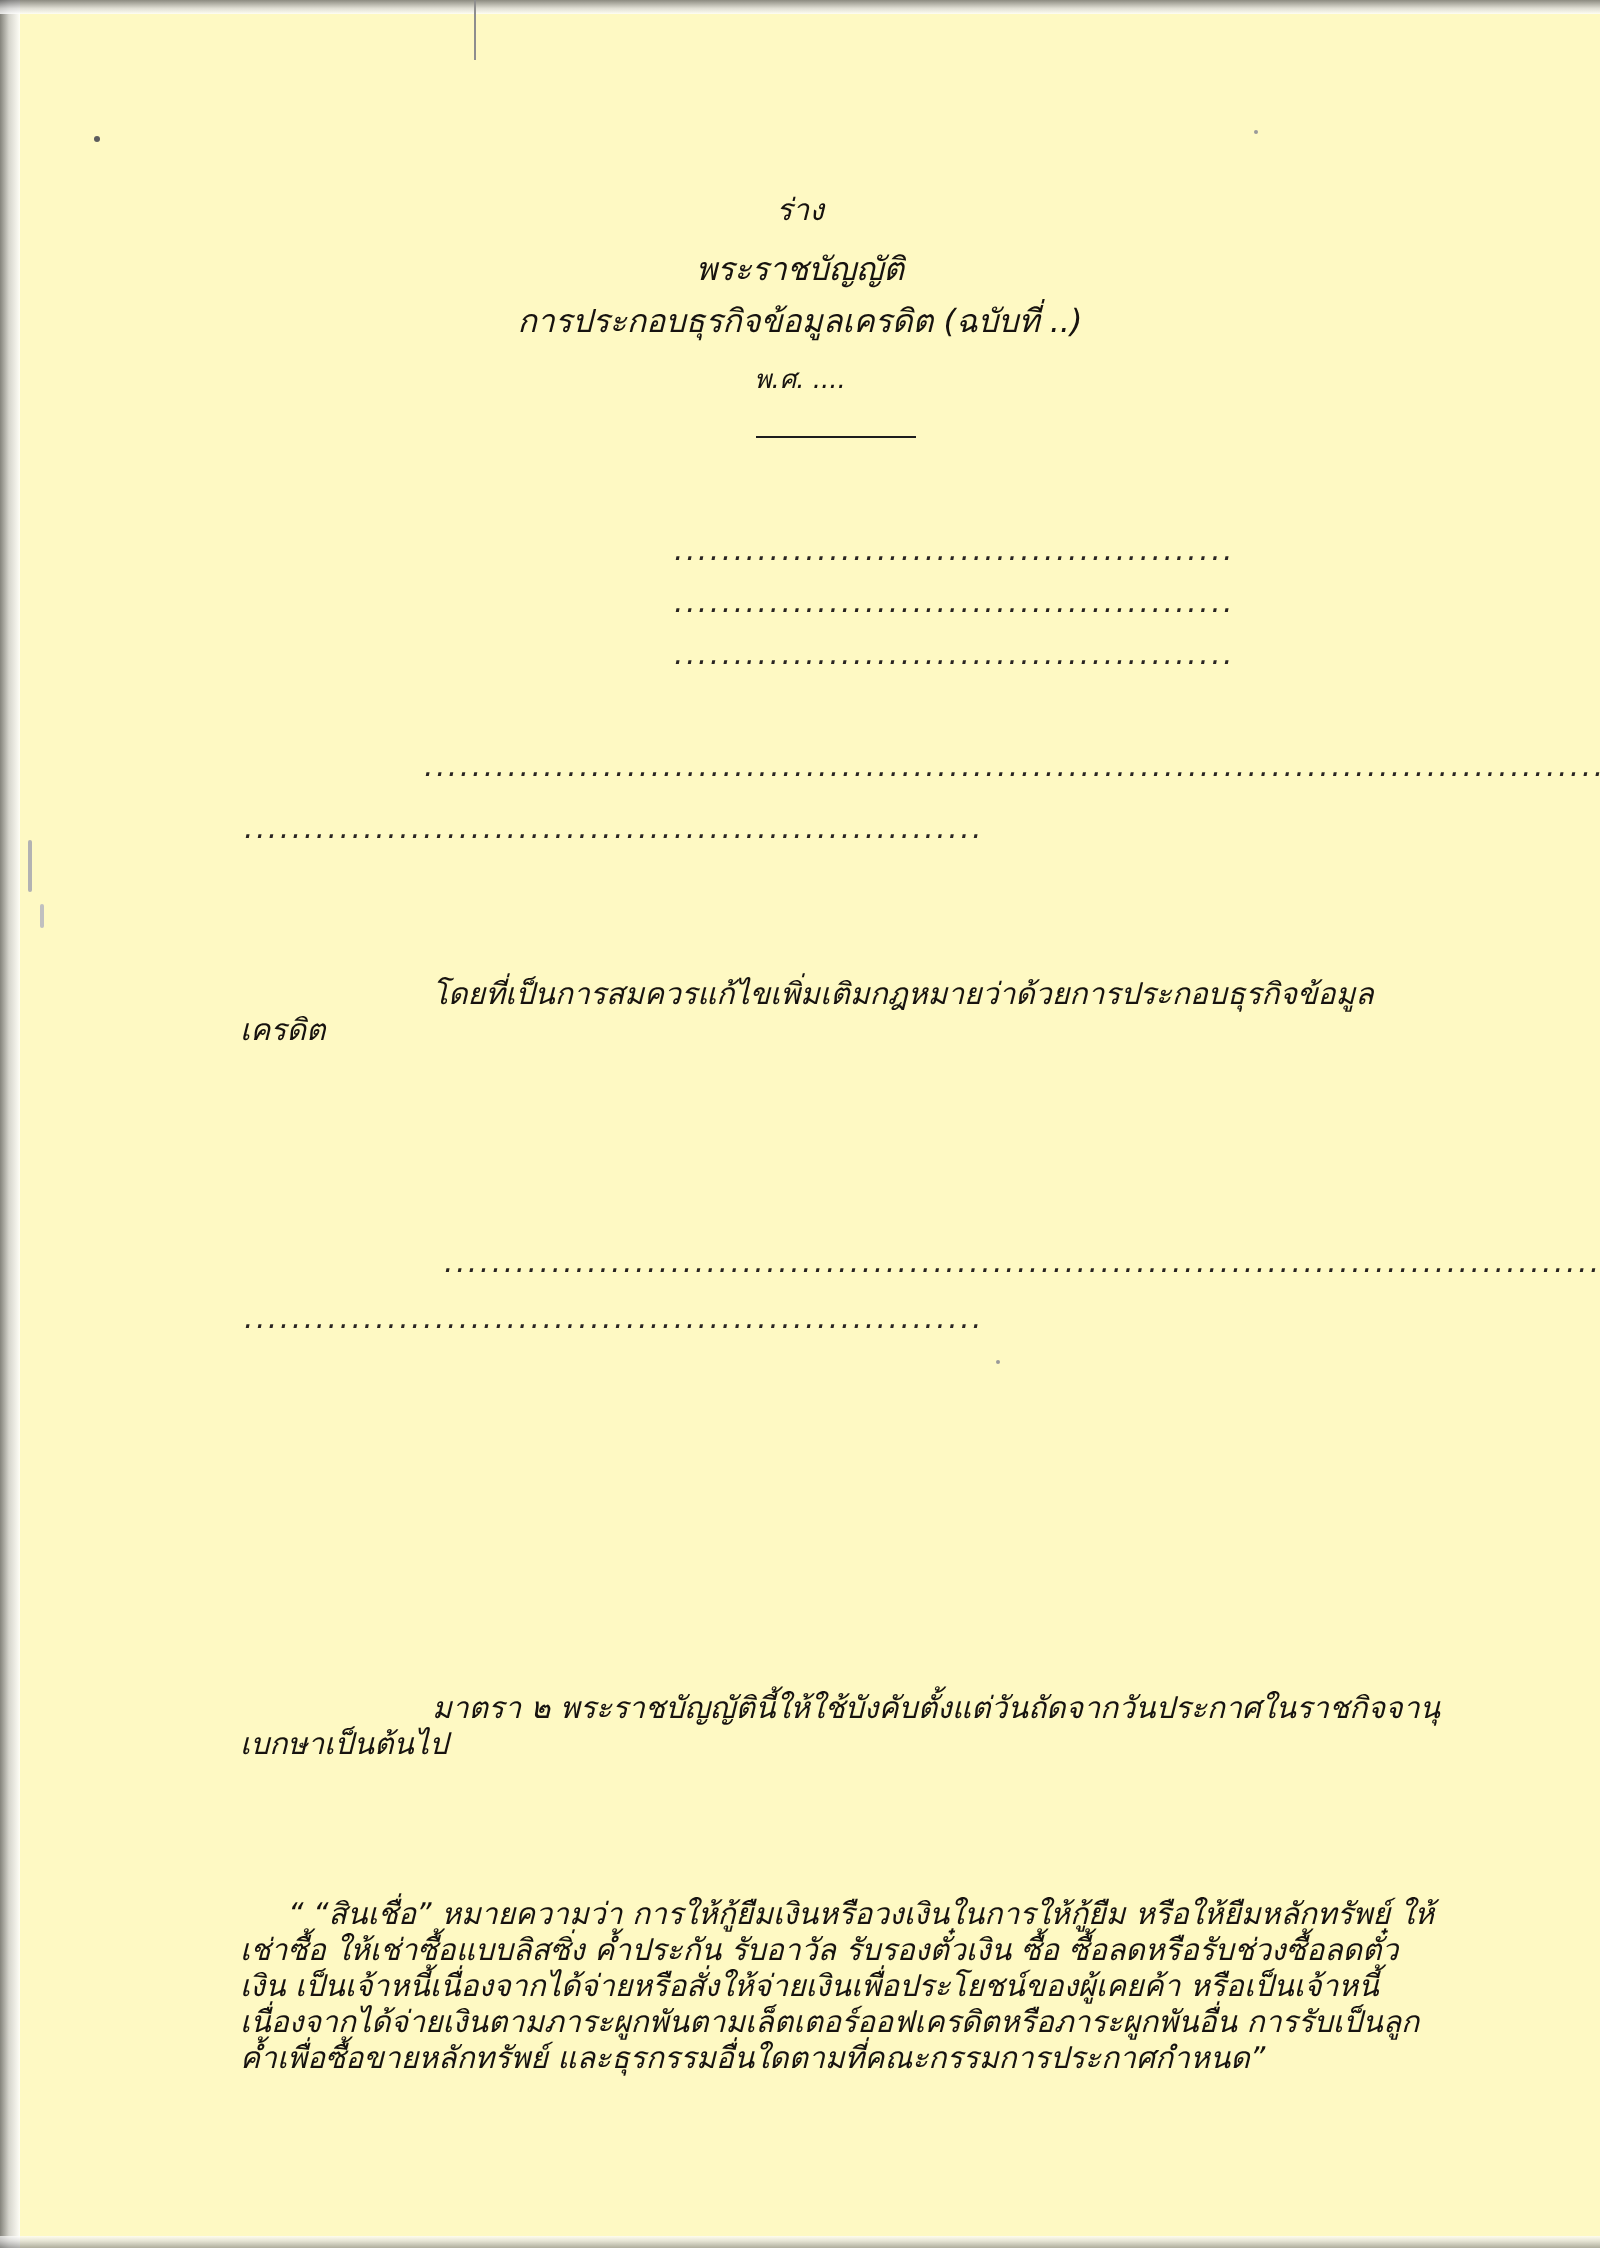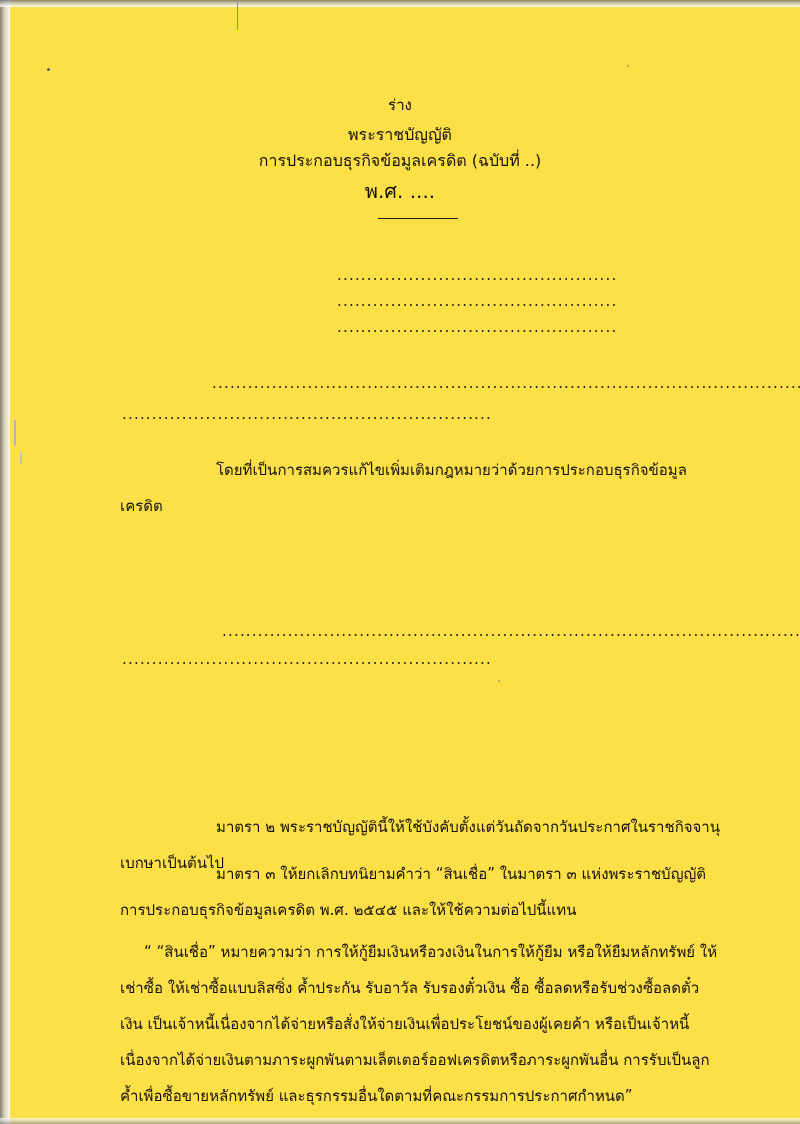--- a/index.html
+++ b/index.html
@@ -4,24 +4,25 @@
 <style>
   html, body {
     margin: 0;
     padding: 0;
     background: #8a8a8a;
   }
   .page {
     position: relative;
     width: 800px;
     height: 1124px;
-    background: #fde047;
+    background: #fef9c3;
     overflow: hidden;
     font-family: "Liberation Sans", "DejaVu Sans", sans-serif;
     color: #14110f;
+    font-style: italic;
   }
   
   .scan-edge-left {
     position: absolute;
     left: 0; top: 0;
     width: 10px; height: 1124px;
     background: linear-gradient(to right, #6f6f6f 0%, #cfcfcf 45%, #ffffff 100%);
     opacity: .85;
   }
   .scan-edge-top {
@@ -67,21 +68,21 @@
     font-size: 15px;
     line-height: 26px;
     color: #17130f;
   }
 
   .center { text-align: center; }
 
   .t-draft { position: absolute; left: 0; top: 92px; width: 800px; font-size: 15px; }
   .t-act   { position: absolute; left: 0; top: 122px; width: 800px; font-size: 16px; }
   .t-name  { position: absolute; left: 0; top: 148px; width: 800px; font-size: 16px; text-align: center; }
-  .t-year  { position: absolute; left: 0; top: 178px; width: 800px; font-size: 20px; }
+  .t-year  { position: absolute; left: 0; top: 178px; width: 800px; font-size: 13px; }
 
   .rule {
     position: absolute;
     left: 378px; top: 218px;
     width: 80px; height: 1px;
     background: #1d1d1d;
   }
 
   .dots {
     position: absolute;
@@ -98,32 +99,33 @@
   .d5 { left: 122px; top: 405px; }
   .d6 { left: 222px; top: 622px; }
   .d7 { left: 122px; top: 650px; }
 
   .para {
     position: absolute;
     width: 600px;
     left: 120px;
     font-family: "DejaVu Sans", "Liberation Sans", sans-serif;
     font-size: 15px;
-    line-height: 36px;
+    line-height: 18px;
     color: #17130f;
     text-align: left;
+    margin-top: 36px;
   }
   .indent { text-indent: 96px; }
 
   .p-a { top: 452px; }
   .p-b { top: 510px; }
   .p-c { top: 688px; }
   .p-d { top: 809px; }
   .p-e { top: 856px; }
-  .p-f { top: 934px; text-indent: 24px; }
+  .p-f { top: 912px; text-indent: 24px; }
 
   .blur {
     filter: blur(0.25px);
   }
 </style>
 </head>
 <body>
 
 <div class="page">
 
@@ -154,18 +156,17 @@
 
     <div class="para p-a indent">โดยที่เป็นการสมควรแก้ไขเพิ่มเติมกฎหมายว่าด้วยการประกอบธุรกิจข้อมูลเครดิต</div>
 
 
     <div class="dots d6">................................................................................................................</div>
     <div class="dots d7">..............................................................</div>
 
 
     <div class="para p-d indent">มาตรา ๒  พระราชบัญญัตินี้ให้ใช้บังคับตั้งแต่วันถัดจากวันประกาศในราชกิจจานุเบกษาเป็นต้นไป</div>
 
-    <div class="para p-e indent">มาตรา ๓  ให้ยกเลิกบทนิยามคำว่า “สินเชื่อ” ในมาตรา ๓ แห่งพระราชบัญญัติการประกอบธุรกิจข้อมูลเครดิต พ.ศ. ๒๕๔๕ และให้ใช้ความต่อไปนี้แทน</div>
 
     <div class="para p-f">“ “สินเชื่อ” หมายความว่า การให้กู้ยืมเงินหรือวงเงินในการให้กู้ยืม หรือให้ยืมหลักทรัพย์ ให้เช่าซื้อ ให้เช่าซื้อแบบลิสซิ่ง ค้ำประกัน รับอาวัล รับรองตั๋วเงิน ซื้อ ซื้อลดหรือรับช่วงซื้อลดตั๋วเงิน เป็นเจ้าหนี้เนื่องจากได้จ่ายหรือสั่งให้จ่ายเงินเพื่อประโยชน์ของผู้เคยค้า หรือเป็นเจ้าหนี้เนื่องจากได้จ่ายเงินตามภาระผูกพันตามเล็ตเตอร์ออฟเครดิตหรือภาระผูกพันอื่น การรับเป็นลูกค้ำเพื่อซื้อขายหลักทรัพย์ และธุรกรรมอื่นใดตามที่คณะกรรมการประกาศกำหนด”</div>
 
   </div>
 </div>
 
 </body></html>

